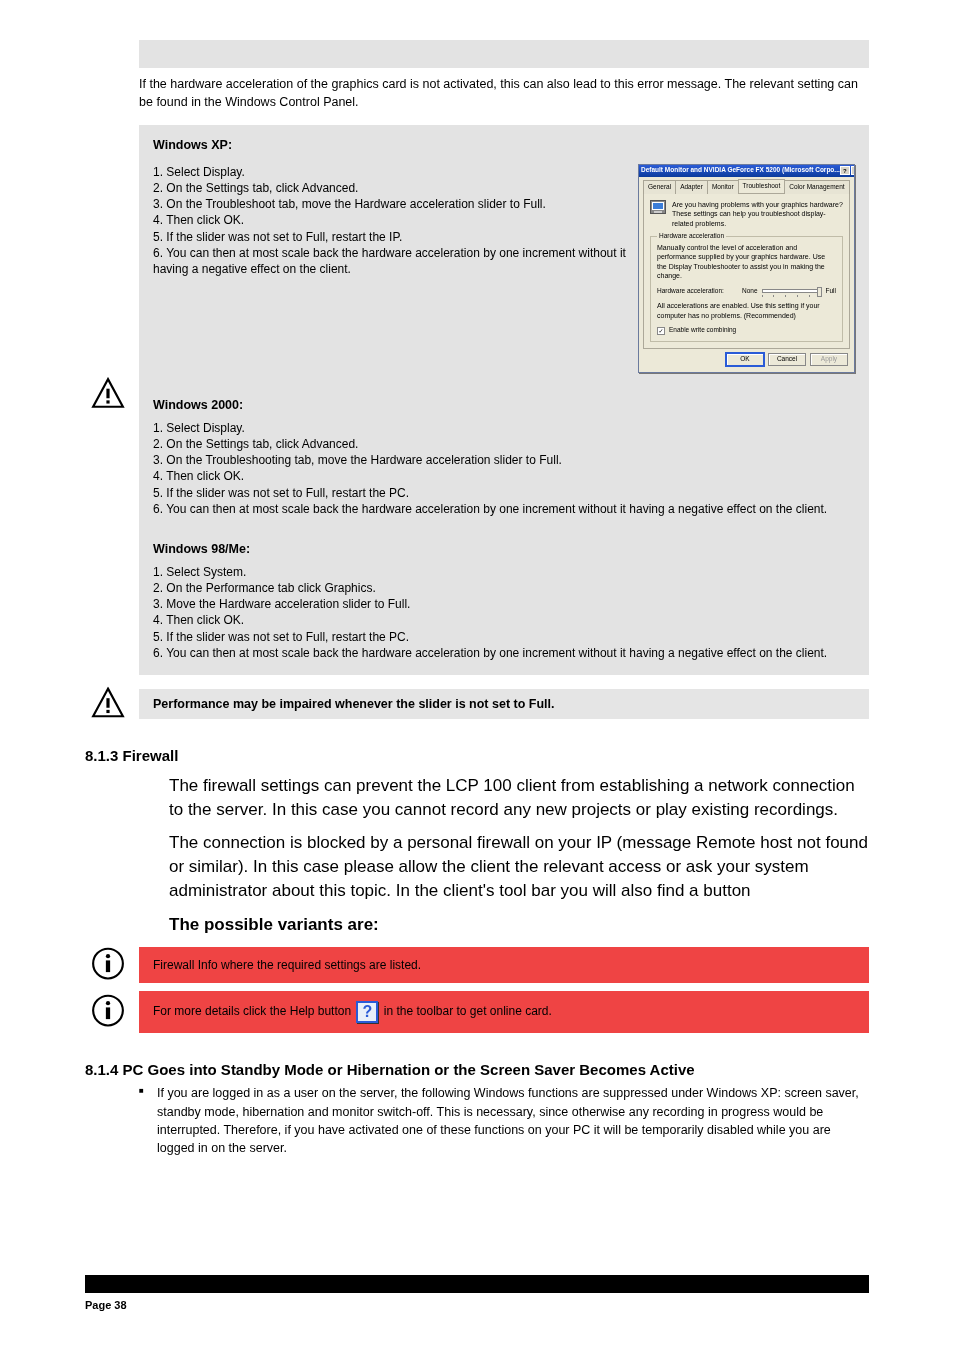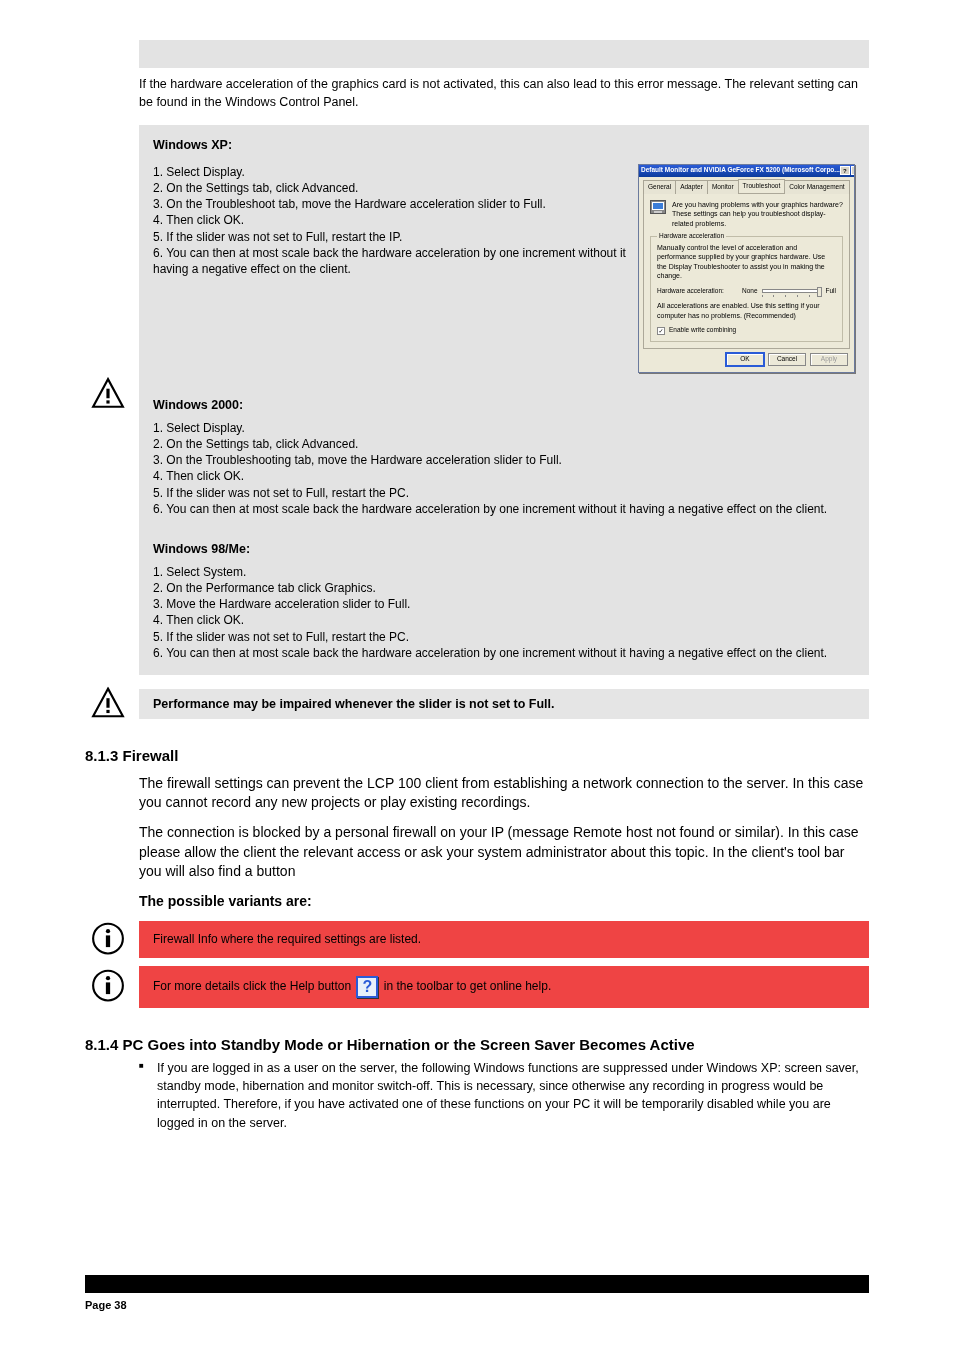--- a/index.html
+++ b/index.html
@@ -226,22 +226,22 @@
     background: #e5e5e5;
     margin-left: 54px;
     position: relative;
     padding: 8px 14px;
     font-weight: bold;
     font-size: 12.5px;
   }
   .section-strip .icon-col { top: 50%; transform: translateY(-50%); }
 
   .body-text {
-    margin-left: 54px;
-    font-size: 14px;
+    margin-left: 84px;
+    font-size: 17px;
     line-height: 1.4;
     margin-top: 10px;
     margin-bottom: 10px;
   }
   .bold { font-weight: bold; }
 
   .tip-strip {
     background: #ef4444;
     margin-left: 54px;
     position: relative;
@@ -447,21 +447,21 @@
       <span class="icon-info">
         <svg viewBox="0 0 64 64">
             <circle cx="32" cy="32" r="28" fill="#fff" stroke="#000" stroke-width="4"></circle>
             <circle cx="32" cy="18" r="4" fill="#000"></circle>
             <rect x="28" y="26" width="8" height="22" fill="#000"></rect>
           </svg>
       </span>
     </div>
     <span>For more details click the Help button </span>
     <span class="inline-q">?</span>
-    <span> in the toolbar to get online help.</span>
+    <span> in the toolbar to get online card.</span>
   </div>
 
   <div class="heading">8.1.4 PC Goes into Standby Mode or Hibernation or the Screen Saver Becomes Active</div>
   <ul class="nodisc">
     <li>If you are logged in as a user on the server, the following Windows functions are suppressed under Windows XP: screen saver, standby mode, hibernation and monitor switch-off. This is necessary, since otherwise any recording in progress would be interrupted. Therefore, if you have activated one of these functions on your PC it will be temporarily disabled while you are logged in on the server.</li>
   </ul>
 
 </div>
 
 <div class="footer">

